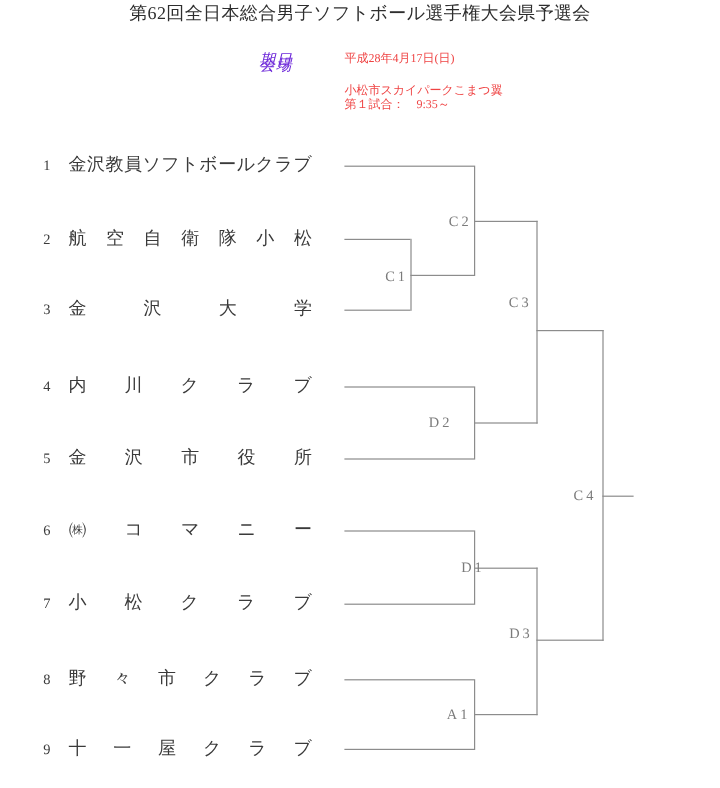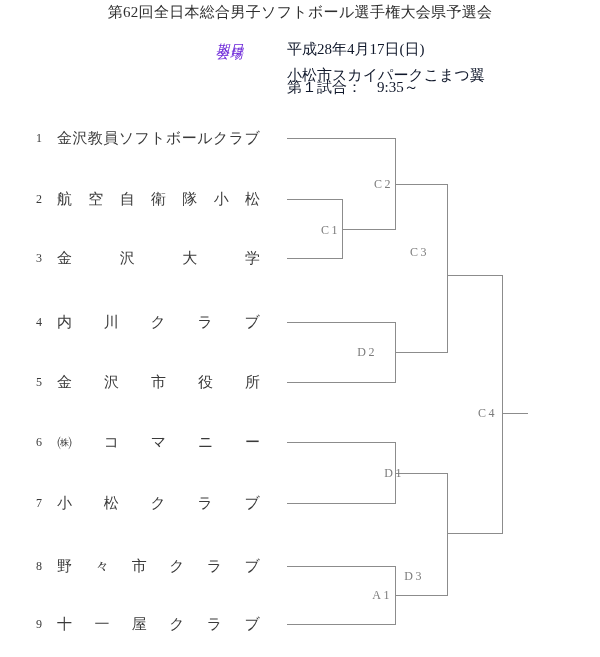--- a/index.html
+++ b/index.html
@@ -19,21 +19,21 @@
     letter-spacing:0.3px;
     white-space:nowrap;
   }
   .info-label{
     position:absolute;left:216px;
     font-size:13px;line-height:15px;color:#6d28d9;
     letter-spacing:1px;white-space:nowrap;font-style:italic;
   }
   .info-value{
     position:absolute;left:287px;
-    font-size:15px;line-height:15px;color:#0f172a;
+    font-size:10px;line-height:15px;color:#ef4444;
     white-space:nowrap;
   }
   .team-seed{
     position:absolute;left:25px;width:17px;
     text-align:right;
     font-size:12px;line-height:16px;color:#3a3a3a;
   }
   .team-name{
     position:absolute;left:57px;width:203px;height:18px;
     display:flex;justify-content:space-between;align-items:center;
@@ -169,20 +169,20 @@
       <div class="line" style="left: 395px; top: 442px; width: 1px; height: 62px; background: rgb(140, 140, 140);"></div>
       <div class="line" style="left: 395px; top: 473px; width: 53px; height: 1px; background: rgb(140, 140, 140);"></div>
       <div class="line" style="left: 395px; top: 566px; width: 1px; height: 59px; background: rgb(140, 140, 140);"></div>
       <div class="line" style="left: 395px; top: 595px; width: 53px; height: 1px; background: rgb(140, 140, 140);"></div>
       <div class="line" style="left: 447px; top: 473px; width: 1px; height: 123px; background: rgb(140, 140, 140);"></div>
       <div class="line" style="left: 447px; top: 533px; width: 56px; height: 1px; background: rgb(140, 140, 140);"></div>
       <div class="line" style="left: 502px; top: 275px; width: 1px; height: 259px; background: rgb(140, 140, 140);"></div>
       <div class="line" style="left: 502px; top: 413px; width: 26px; height: 1px; background: rgb(140, 140, 140);"></div>
       <div class="match-label" style="left: 353px; top: 177px; text-align: right;">C2</div>
       <div class="match-label" style="left: 300px; top: 223px;">C1</div>
-      <div class="match-label" style="left: 389px; top: 245px;">C3</div>
+      <div class="match-label" style="left: 403px; top: 245px;">C3</div>
       <div class="match-label" style="left: 337px; top: 345px;">D2</div>
       <div class="match-label" style="left: 457px; top: 406px;">C4</div>
       <div class="match-label" style="left: 364px; top: 466px;">D1</div>
-      <div class="match-label" style="left: 384px; top: 521px; margin-top: 48px;">D3</div>
+      <div class="match-label" style="left: 404px; top: 521px;">D3</div>
       <div class="match-label" style="left: 352px; top: 588px;">A1</div>
     </div>
 </div>
 
 </body></html>

